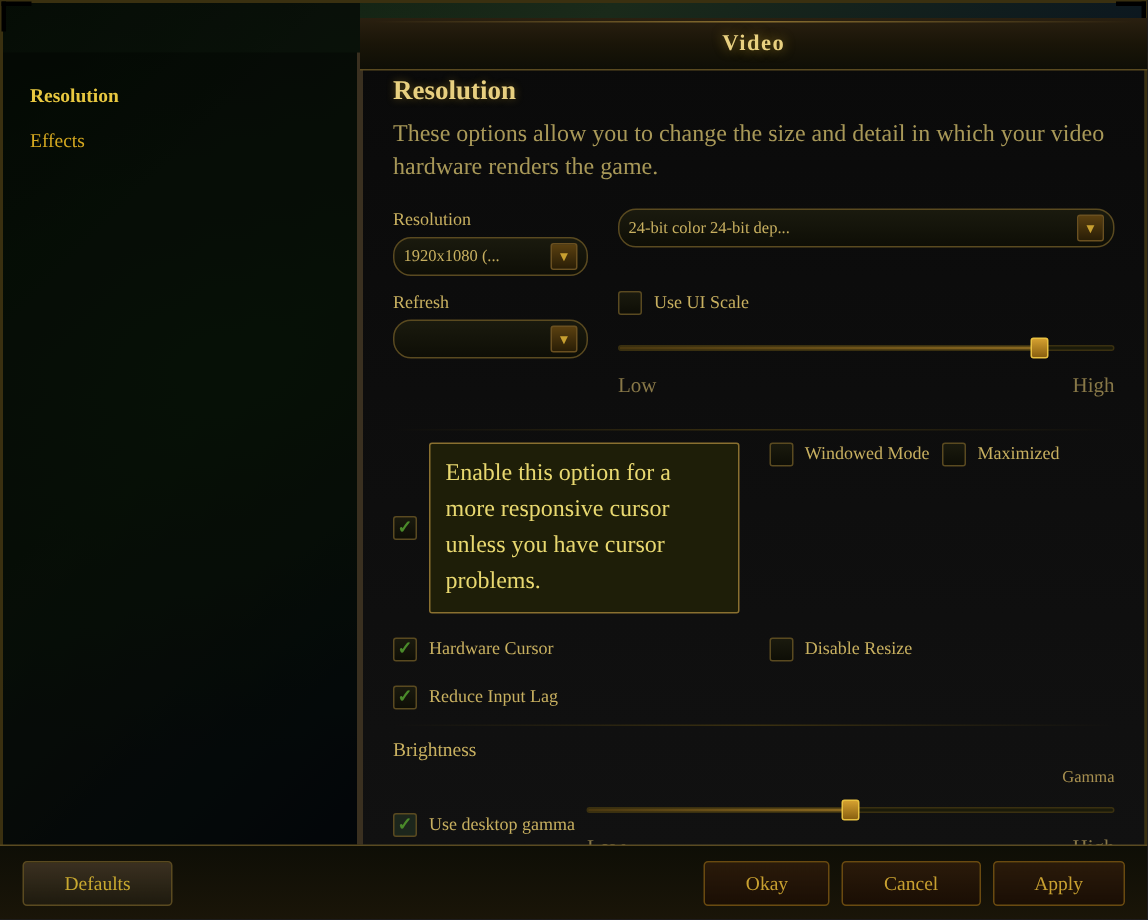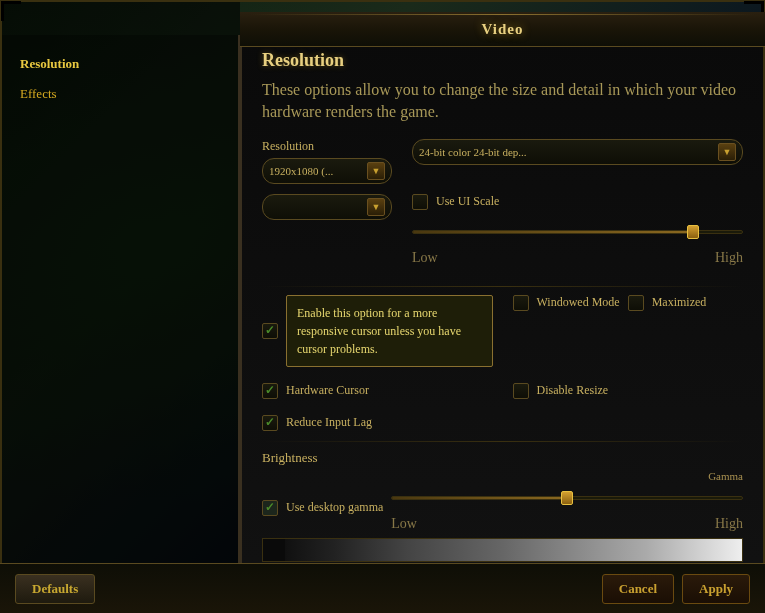--- a/index.html
+++ b/index.html
@@ -125,26 +125,26 @@
       border-top: 1px solid #5a4a20;
       display: flex;
       align-items: center;
       justify-content: space-between;
       padding: 0 15px;
       z-index: 10;
     }
 
     
     .btn {
-      padding: 6px 16px;
+      padding: 6px 27px;
       border: none;
       cursor: pointer;
       font-family: 'Times New Roman', serif;
       font-size: 13px;
-      font-weight: bold;
+      font-weight: normal;
       border-radius: 3px;
       position: relative;
     }
 
     .btn-default {
       background: linear-gradient(180deg, #3a3020 0%, #1e1a0e 100%);
       color: #c8a830;
       border: 1px solid #5a4a20;
     }
 
@@ -408,21 +408,21 @@
     
     .right-col {
       flex: 1;
     }
 
     .inline-tooltip {
       background: #1e1e08;
       border: 1px solid #8a7030;
       padding: 8px 10px;
       color: #e8d870;
-      font-size: 12px;
+      font-size: 16px;
       line-height: 1.5;
       max-width: 220px;
       border-radius: 2px;
     }
   </style>
 </head>
 <body>
 
 <div class="game-bg">
   <div class="left-dark"></div>
@@ -465,20 +465,21 @@
       <div class="form-group right-col">
         <div class="dropdown multisampling-dropdown">
           <span class="dropdown-text">24-bit color 24-bit dep...</span>
           <div class="dropdown-arrow">▼</div>
         </div>
       </div>
     </div>
 
     <div class="form-row">
       <div class="form-group refresh-group">
+        <div class="form-label">Refresh</div>
         <div class="dropdown">
           <span class="dropdown-text"></span>
           <div class="dropdown-arrow">▼</div>
         </div>
       </div>
       <div class="form-group right-col">
         <div class="ui-scale-row">
           <div class="checkbox"></div>
           <span class="checkbox-label">Use UI Scale</span>
         </div>
@@ -571,16 +572,17 @@
         <div style="position:absolute;left:0;top:0;bottom:0;width:22px;background:#0a0a0a;"></div>
       </div>
     </div>
 
   </div>
 </div>
 
 <div class="bottom-bar">
   <button class="btn btn-default">Defaults</button>
   <div class="btn-right-group">
+    <button class="btn btn-okay">Okay</button>
     <button class="btn btn-cancel">Cancel</button>
     <button class="btn btn-apply">Apply</button>
   </div>
 </div>
 
 </body></html>

